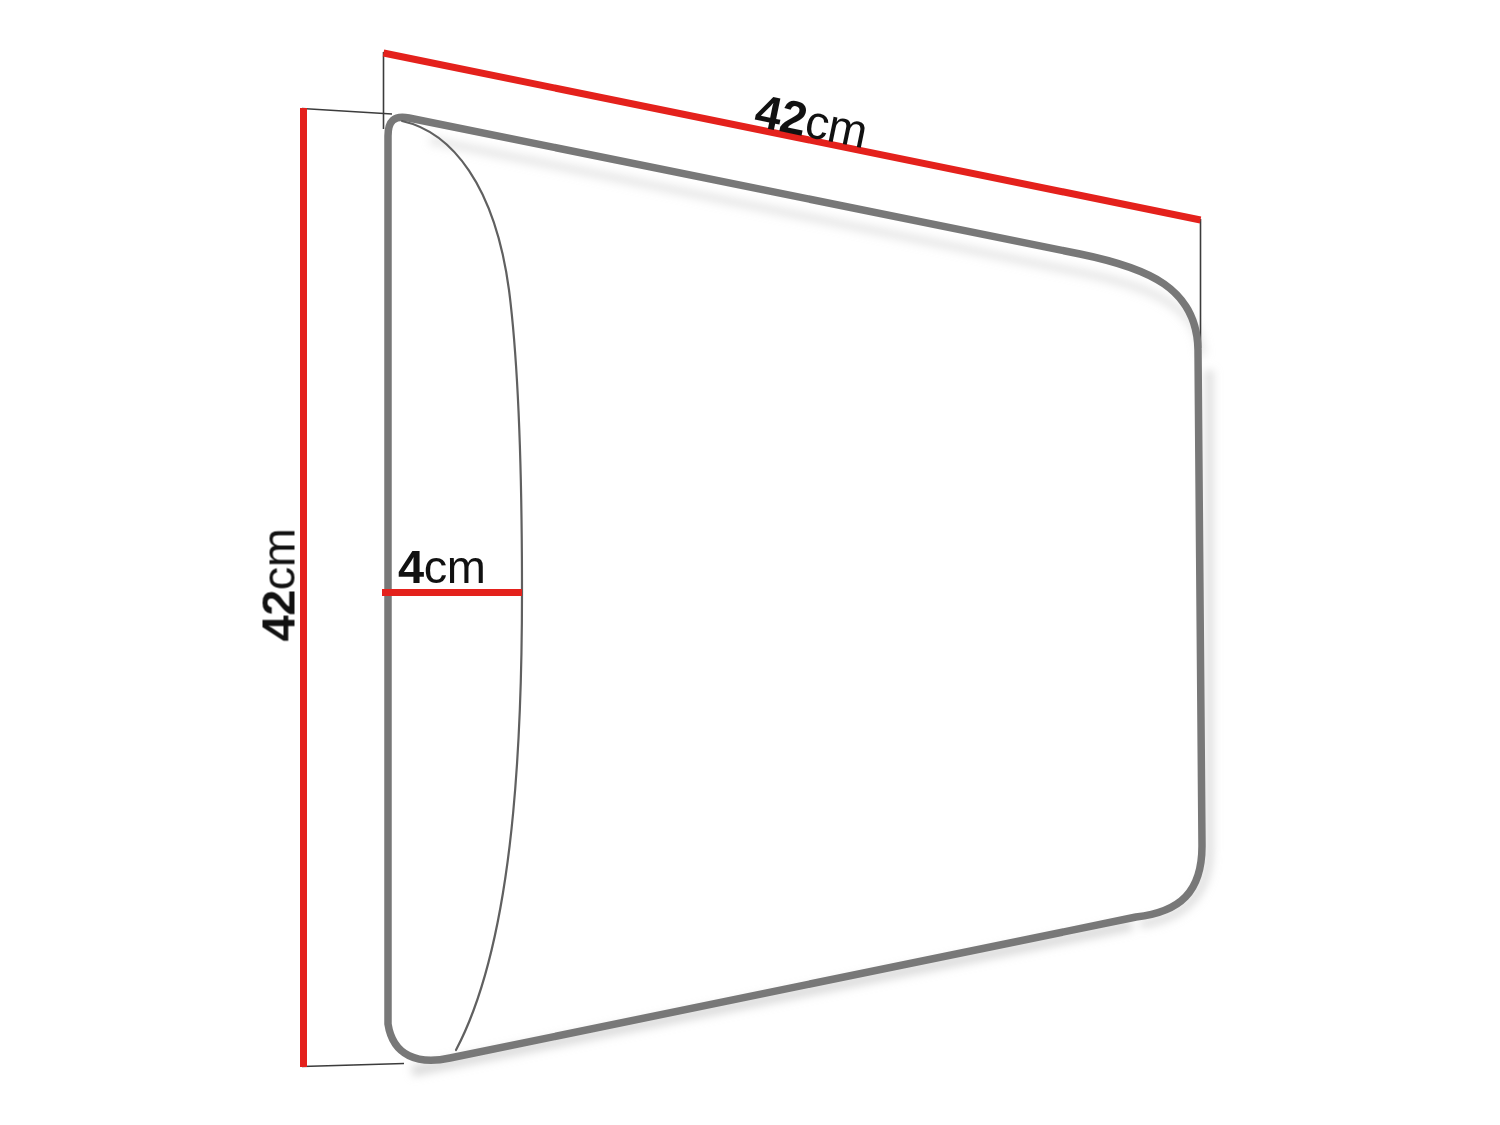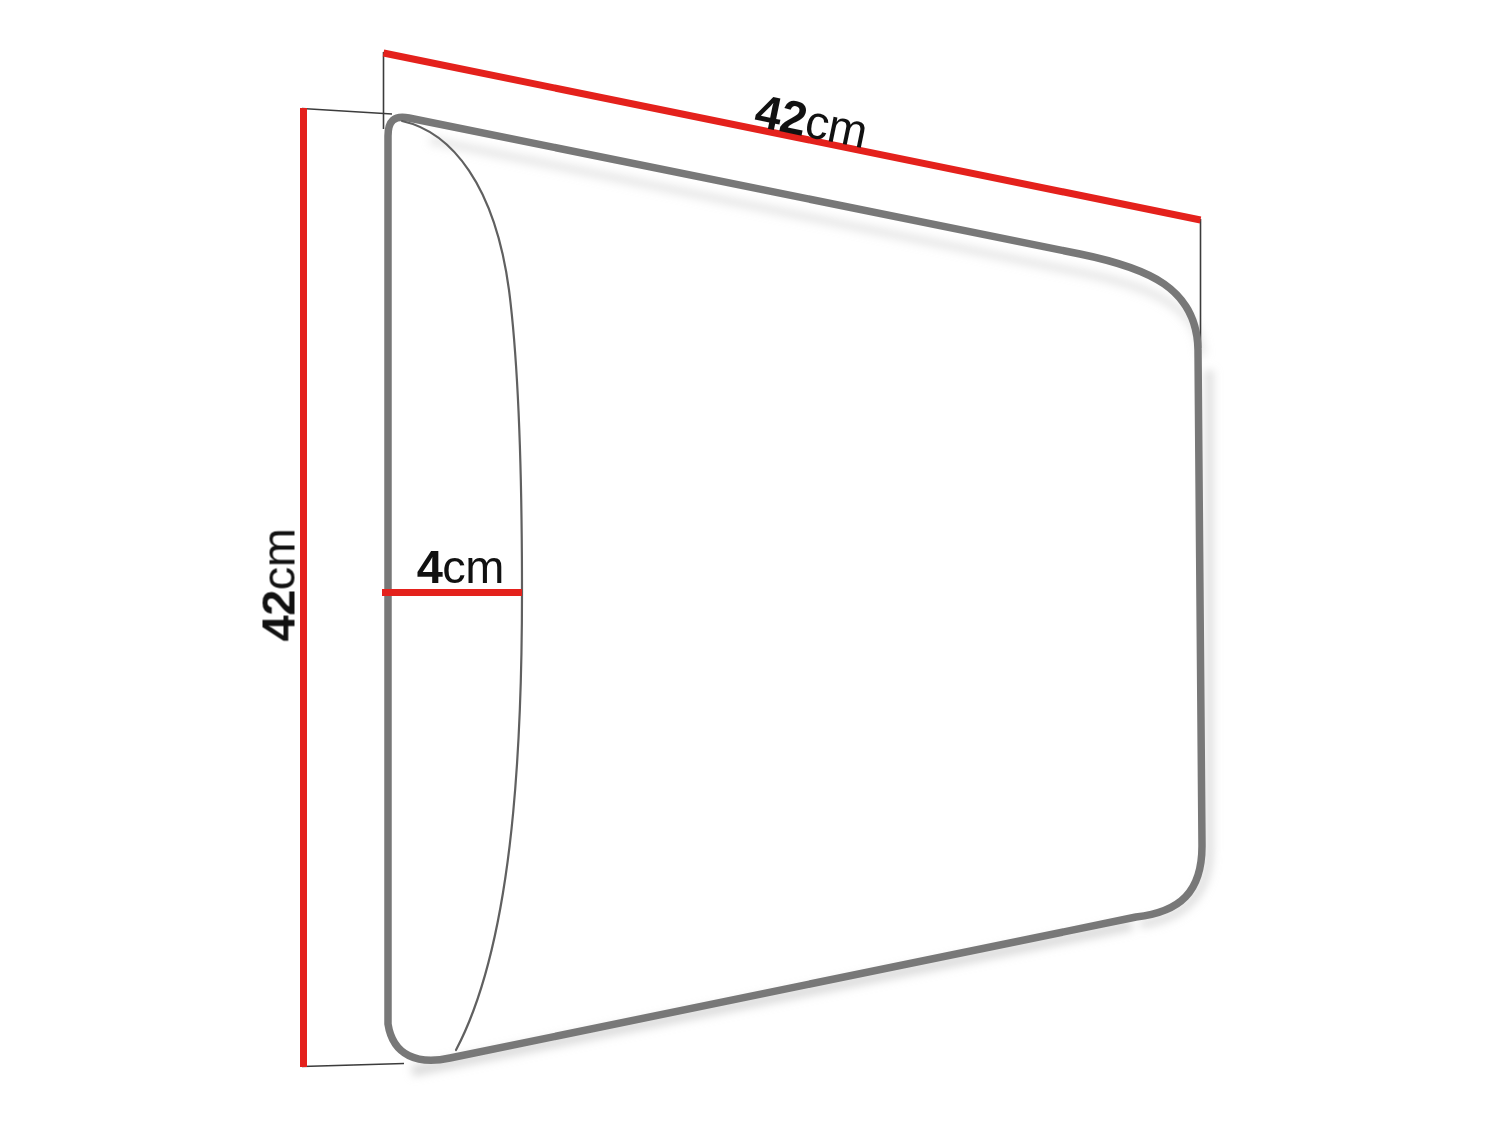--- a/index.html
+++ b/index.html
@@ -43,21 +43,21 @@
     width: 112px;
     height: 47px;
     text-align: center;
     transform: rotate(-90deg);
     transform-origin: center center;
   }
   .dim-label-depth {
     left: 398px;
     top: 543px;
     width: 106px;
-    text-align: right;
+    text-align: left;
   }
 </style>
 </head>
 <body>
 
 <div class="canvas">
 
   <svg class="diagram-svg" width="1500" height="1125" viewBox="0 0 1500 1125">
     <defs>
       <filter id="soft" x="-30%" y="-30%" width="160%" height="160%">

